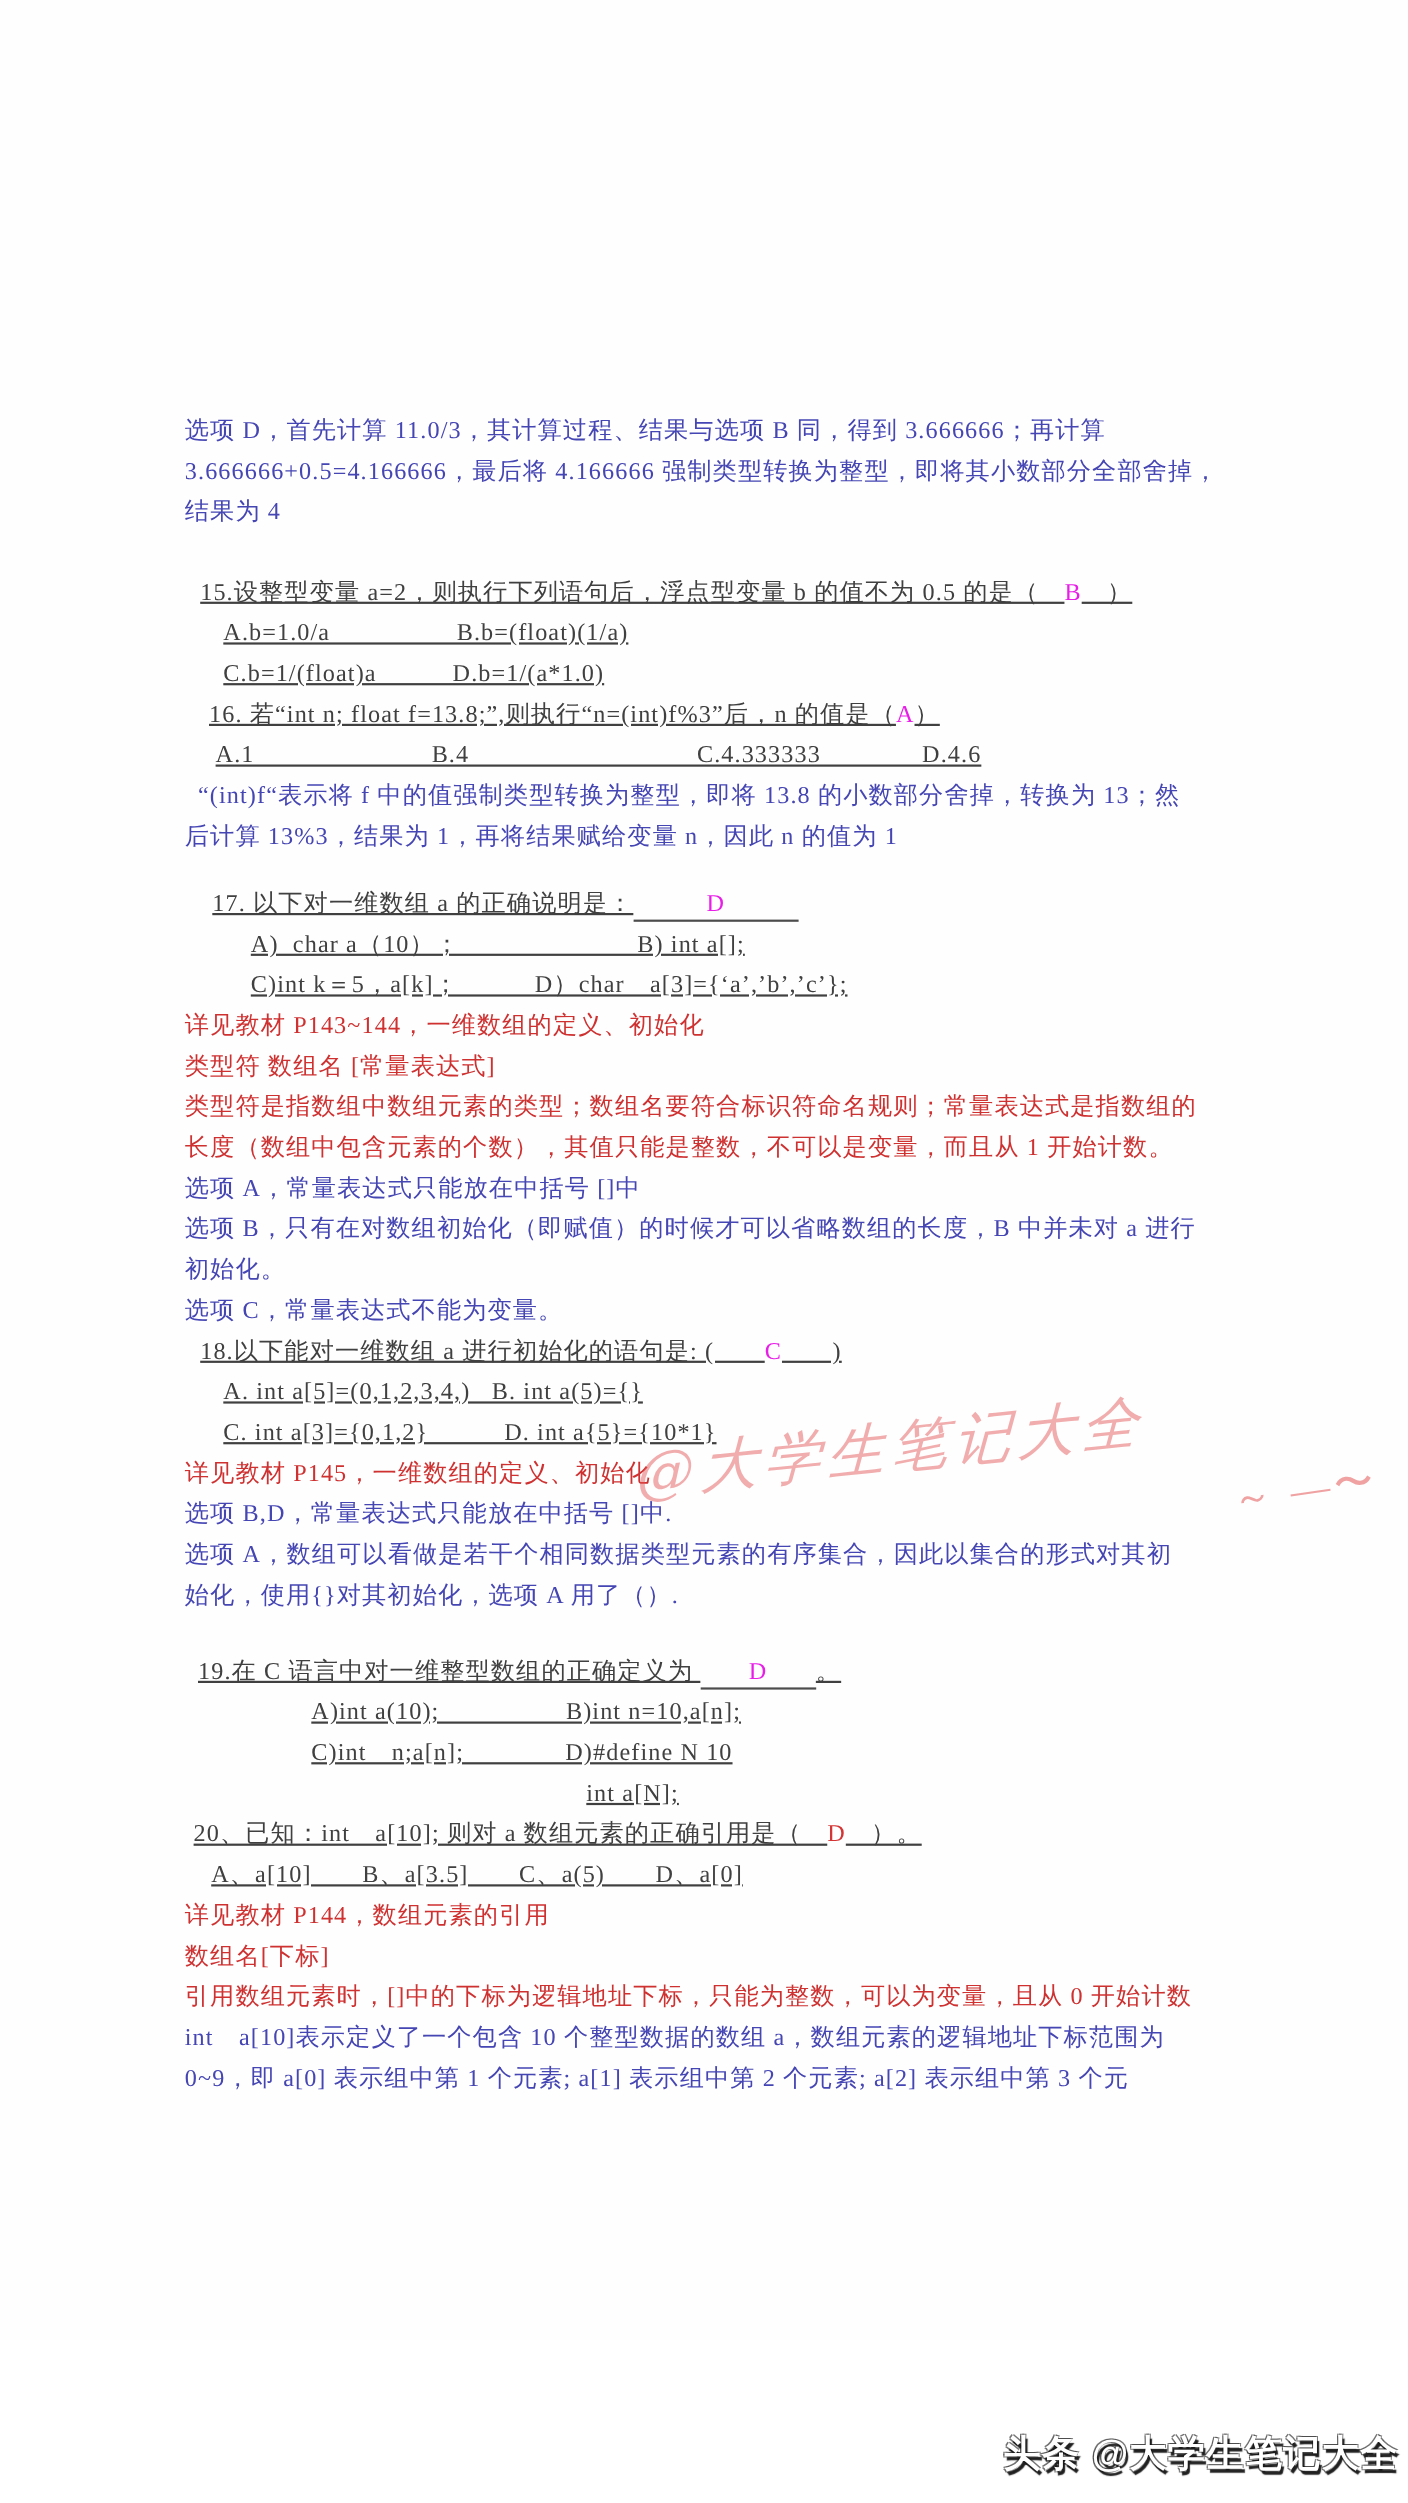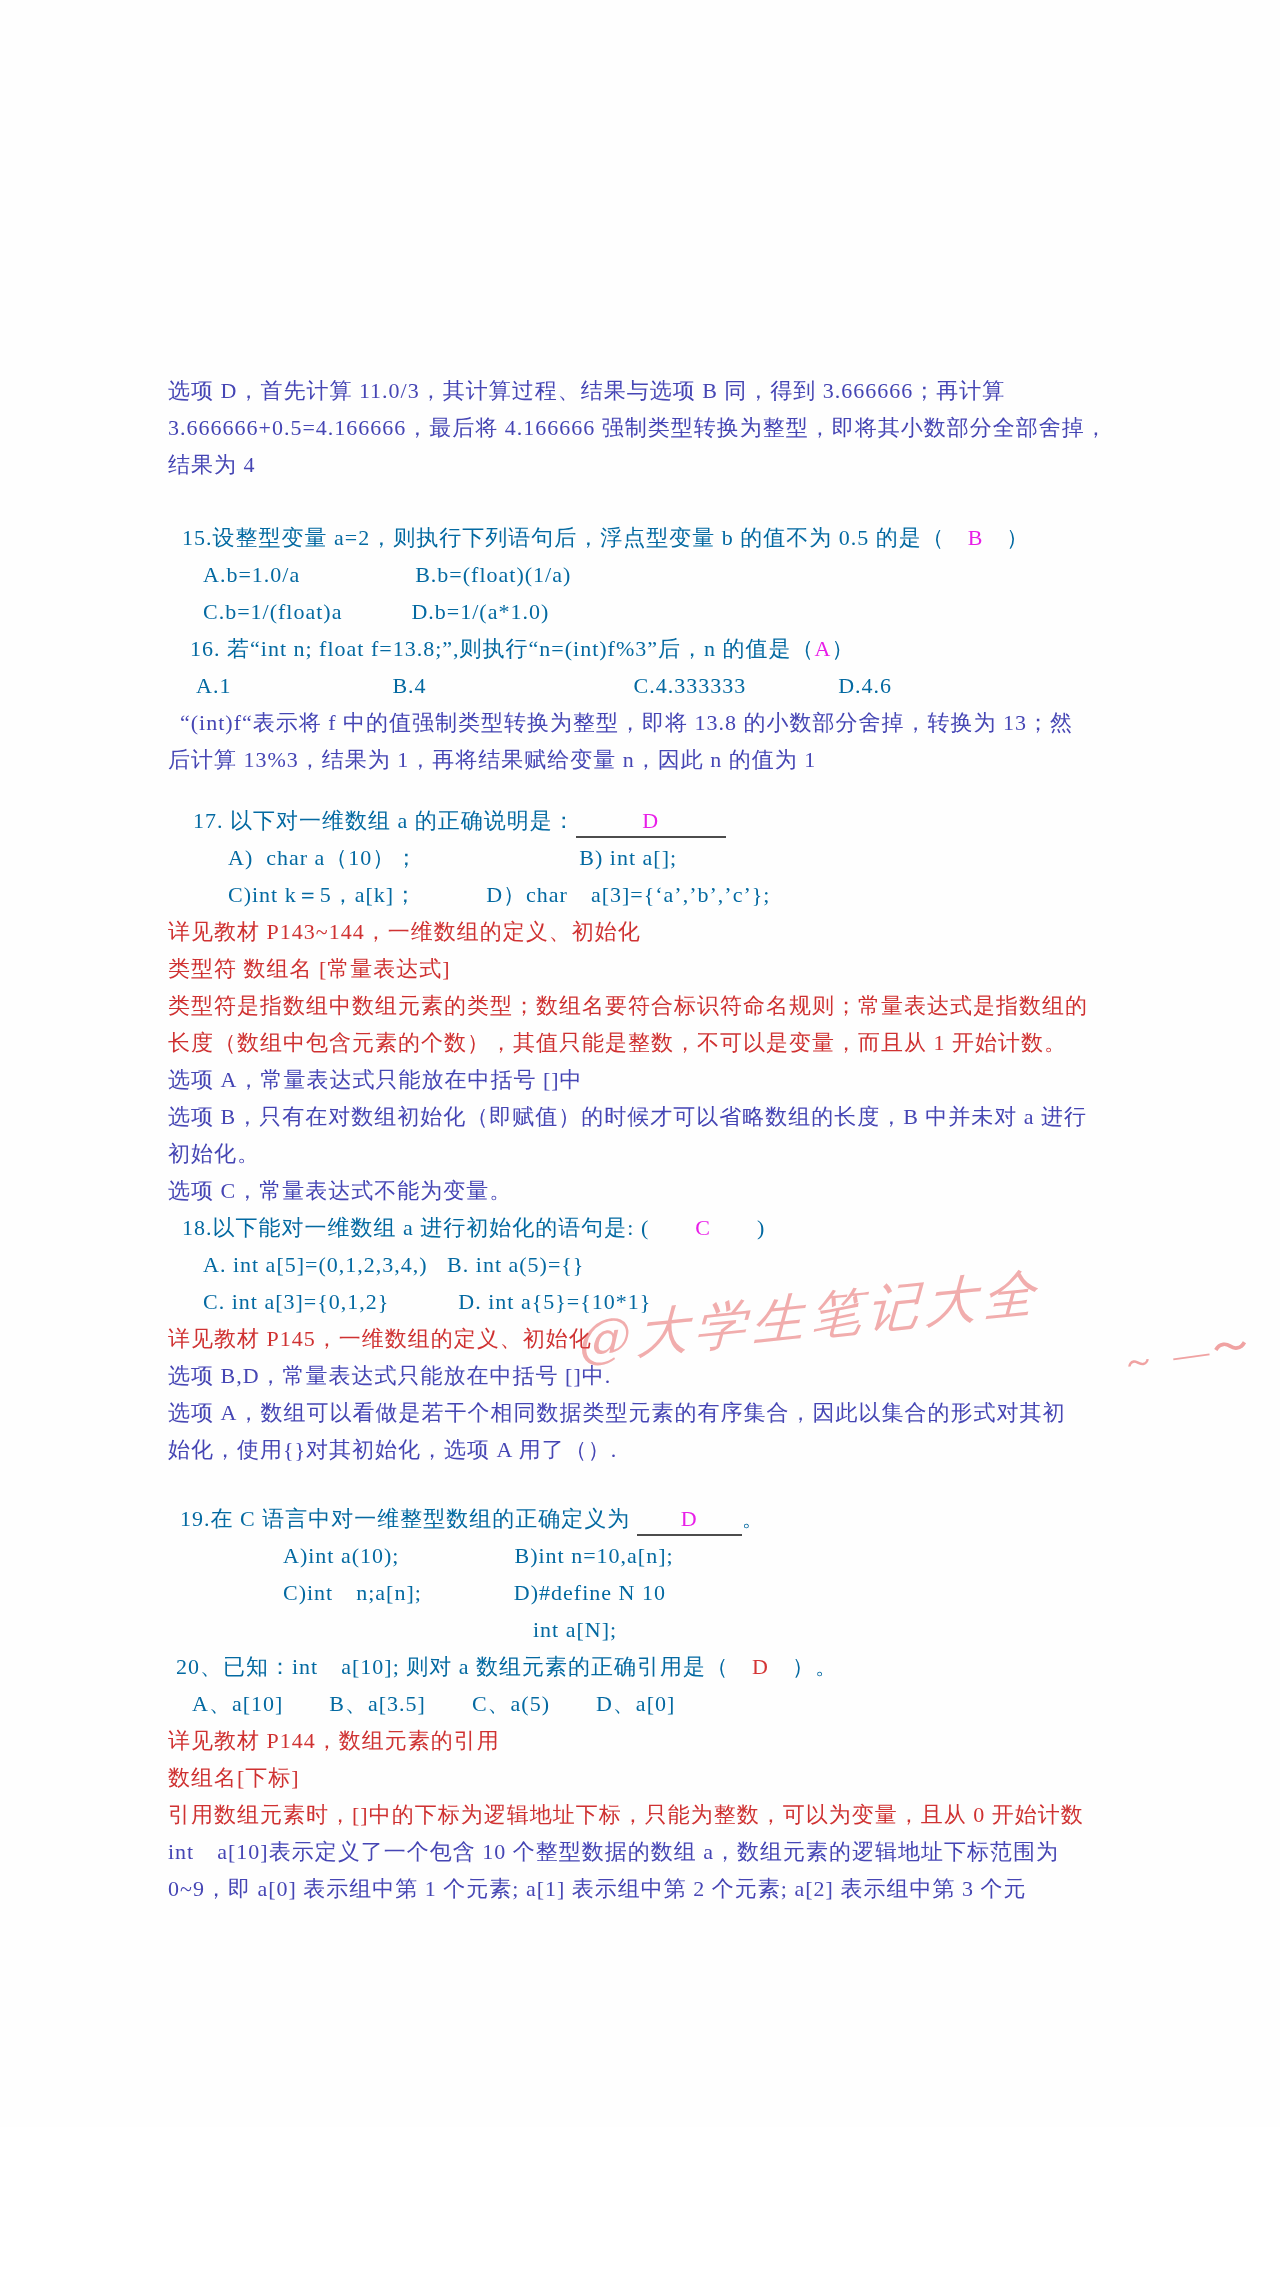--- a/index.html
+++ b/index.html
@@ -21,21 +21,21 @@
     width:995px;
     font-size:22px;
     line-height:37px;
     letter-spacing:1px;
     white-space:pre-wrap;
     color:#222;
   }
   .line{min-height:37px;}
   .s-blue{color:#4545b4;}
   .s-red{color:#cf3131;font-family:Liberation Serif, serif;}
-  .s-black{color:#0369a1;}
+  .s-black{color:#404040;text-decoration:underline;}
   .s-magenta{color:#e81ee8;}
   .s-answer_red{color:#d43434;}
   .blank{
     display:inline-block;
     border-bottom:2px solid #4c4c4c;
     text-align:center;
     line-height:30px;
     vertical-align:baseline;
   }
   .wm-script{
@@ -80,14 +80,15 @@
 <body>
 
 <div class="page">
 
   <div class="doc-body" id="doc-body"><div class="line"><span class="s-blue">选项 D，首先计算 11.0/3，其计算过程、结果与选项 B 同，得到 3.666666；再计算</span></div><div class="line"><span class="s-blue">3.666666+0.5=4.166666，最后将 4.166666 强制类型转换为整型，即将其小数部分全部舍掉，</span></div><div class="line"><span class="s-blue">结果为 4</span></div><div class="line" style="margin-left: 14px; margin-top: 36px;"><span class="s-black">15.设整型变量 a=2，则执行下列语句后，浮点型变量 b 的值不为 0.5 的是（　</span><span class="s-magenta">B</span><span class="s-black">　）</span></div><div class="line" style="margin-left: 35px;"><span class="s-black">A.b=1.0/a　　　　　B.b=(float)(1/a)</span></div><div class="line" style="margin-left: 35px;"><span class="s-black">C.b=1/(float)a　　　D.b=1/(a*1.0)</span></div><div class="line" style="margin-left: 22px;"><span class="s-black">16. 若“int n; float f=13.8;”,则执行“n=(int)f%3”后，n 的值是（</span><span class="s-magenta">A</span><span class="s-black">）</span></div><div class="line" style="margin-left: 28px;"><span class="s-black">A.1　　　　　　　B.4　　　　　　　　　C.4.333333　　　　D.4.6</span></div><div class="line" style="margin-left: 12px;"><span class="s-blue">“(int)f“表示将 f 中的值强制类型转换为整型，即将 13.8 的小数部分舍掉，转换为 13；然</span></div><div class="line"><span class="s-blue">后计算 13%3，结果为 1，再将结果赋给变量 n，因此 n 的值为 1</span></div><div class="line" style="margin-left: 25px; margin-top: 24px;"><span class="s-black">17. 以下对一维数组 a 的正确说明是：</span><span class="s-magenta blank" style="width: 150px;">D</span></div><div class="line" style="margin-left: 60px;"><span class="s-black">A)  char a（10）；　　　　　　　B) int a[];</span></div><div class="line" style="margin-left: 60px;"><span class="s-black">C)int k＝5，a[k]；　　　D）char　a[3]={‘a’,’b’,’c’};</span></div><div class="line"><span class="s-red">详见教材 P143~144，一维数组的定义、初始化</span></div><div class="line"><span class="s-red">类型符 数组名 [常量表达式]</span></div><div class="line"><span class="s-red">类型符是指数组中数组元素的类型；数组名要符合标识符命名规则；常量表达式是指数组的</span></div><div class="line"><span class="s-red">长度（数组中包含元素的个数），其值只能是整数，不可以是变量，而且从 1 开始计数。</span></div><div class="line"><span class="s-blue">选项 A，常量表达式只能放在中括号 []中</span></div><div class="line"><span class="s-blue">选项 B，只有在对数组初始化（即赋值）的时候才可以省略数组的长度，B 中并未对 a 进行</span></div><div class="line"><span class="s-blue">初始化。</span></div><div class="line"><span class="s-blue">选项 C，常量表达式不能为变量。</span></div><div class="line" style="margin-left: 14px;"><span class="s-black">18.以下能对一维数组 a 进行初始化的语句是: (　　</span><span class="s-magenta">C</span><span class="s-black">　　)</span></div><div class="line" style="margin-left: 35px;"><span class="s-black">A. int a[5]=(0,1,2,3,4,)   B. int a(5)={}</span></div><div class="line" style="margin-left: 35px;"><span class="s-black">C. int a[3]={0,1,2}　　　D. int a{5}={10*1}</span></div><div class="line"><span class="s-red">详见教材 P145，一维数组的定义、初始化</span></div><div class="line"><span class="s-blue">选项 B,D，常量表达式只能放在中括号 []中.</span></div><div class="line"><span class="s-blue">选项 A，数组可以看做是若干个相同数据类型元素的有序集合，因此以集合的形式对其初</span></div><div class="line"><span class="s-blue">始化，使用{}对其初始化，选项 A 用了（）.</span></div><div class="line" style="margin-left: 12px; margin-top: 32px;"><span class="s-black">19.在 C 语言中对一维整型数组的正确定义为 </span><span class="s-magenta blank" style="width: 105px;">D</span><span class="s-black">。</span></div><div class="line" style="margin-left: 115px;"><span class="s-black">A)int a(10);　　　　　B)int n=10,a[n];</span></div><div class="line" style="margin-left: 115px;"><span class="s-black">C)int　n;a[n];　　　　D)#define N 10</span></div><div class="line" style="margin-left: 365px;"><span class="s-black">int a[N];</span></div><div class="line" style="margin-left: 8px;"><span class="s-black">20、已知：int　a[10]; 则对 a 数组元素的正确引用是（　</span><span class="s-answer_red">D</span><span class="s-black">　）。</span></div><div class="line" style="margin-left: 24px;"><span class="s-black">A、a[10]　　B、a[3.5]　　C、a(5)　　D、a[0]</span></div><div class="line"><span class="s-red">详见教材 P144，数组元素的引用</span></div><div class="line"><span class="s-red">数组名[下标]</span></div><div class="line"><span class="s-red">引用数组元素时，[]中的下标为逻辑地址下标，只能为整数，可以为变量，且从 0 开始计数</span></div><div class="line"><span class="s-blue">int　a[10]表示定义了一个包含 10 个整型数据的数组 a，数组元素的逻辑地址下标范围为</span></div><div class="line"><span class="s-blue">0~9，即 a[0] 表示组中第 1 个元素; a[1] 表示组中第 2 个元素; a[2] 表示组中第 3 个元</span></div></div>
 
   <span class="wm-script">@大学生笔记大全</span>
 
   <span class="wm-dashes">～ —〜</span>
 
+  <span class="footer-watermark">头条 @大学生笔记大全</span>
 
 </div>
 
 </body></html>

